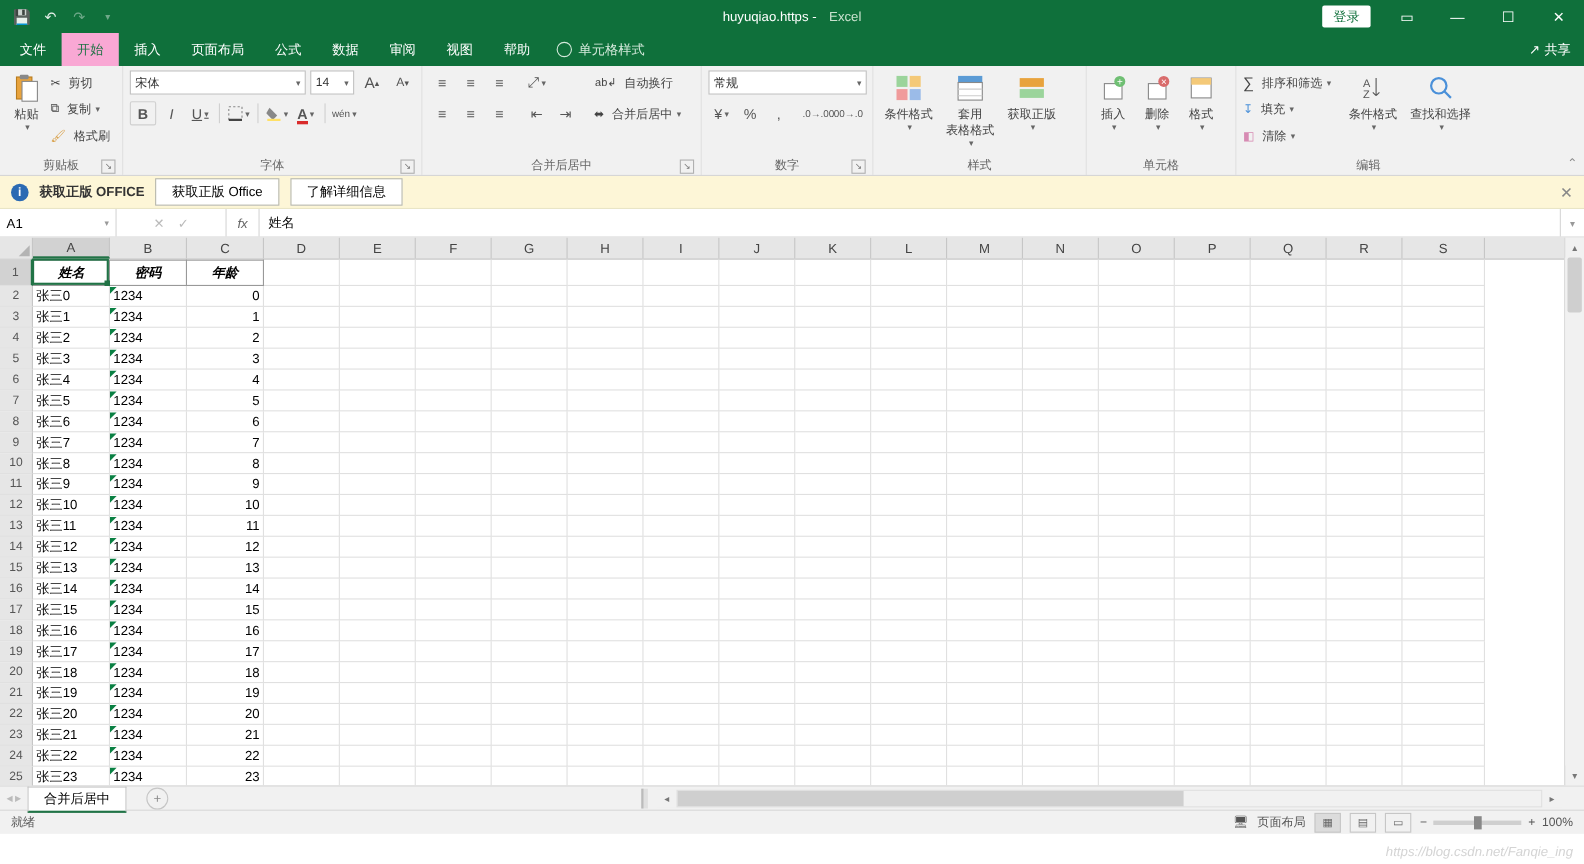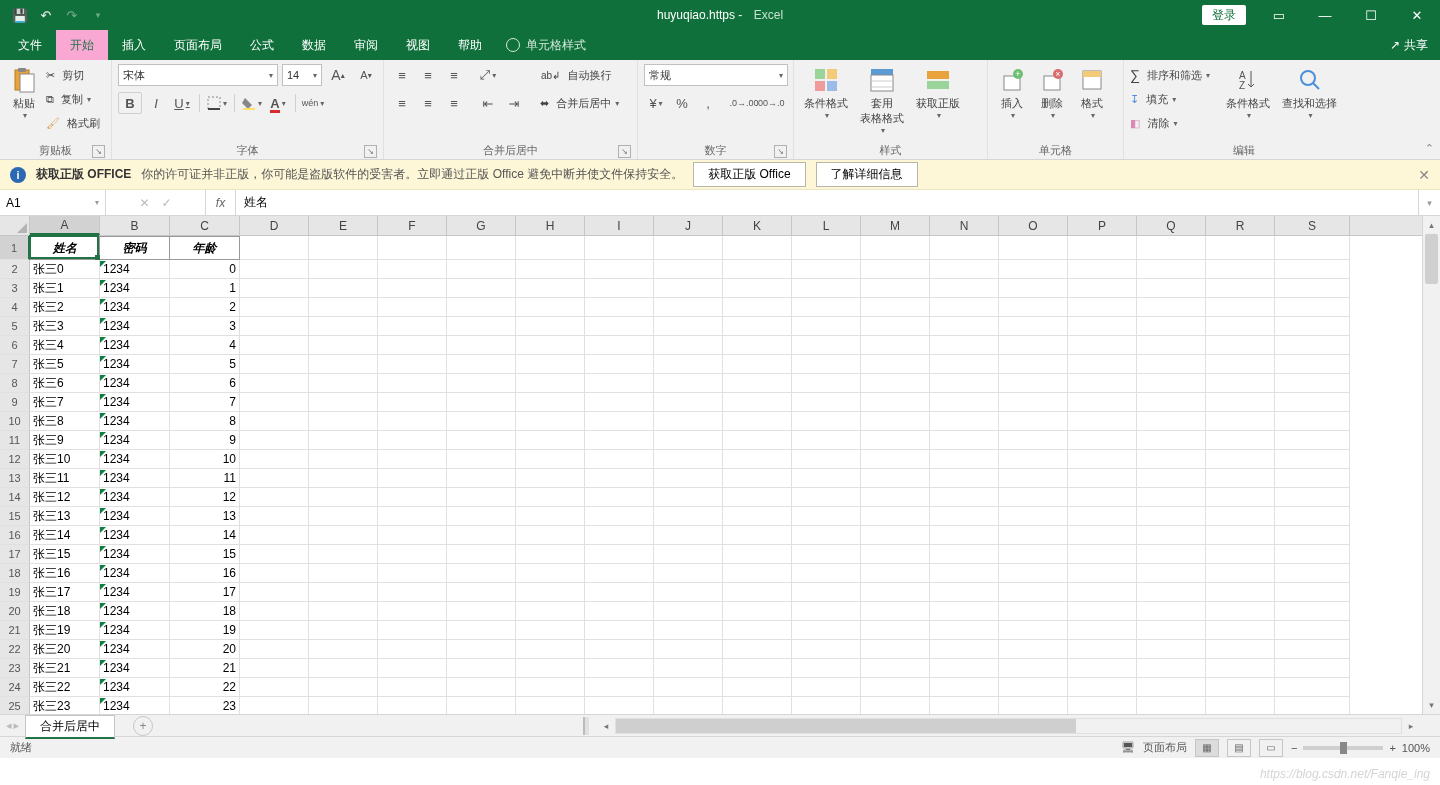--- a/index.html
+++ b/index.html
@@ -392,21 +392,20 @@
         <span>编辑</span>
       </div>
   </div>
 
   <div class="collapse-btn">⌃</div>
 </div>
 
 <div class="license">
   <span class="info">i</span>
   <span class="strong">获取正版 OFFICE</span>
-  <span>你的许可证并非正版，你可能是盗版软件的受害者。立即通过正版 Office 避免中断并使文件保持安全。</span>
   <button class="lbtn">获取正版 Office</button>
   <button class="lbtn">了解详细信息</button>
   <span class="close">✕</span>
 </div>
 
 <div class="fxbar">
   <div class="namebox">
       <span>A1</span>
       <span class="arrow">▾</span>
     </div>

